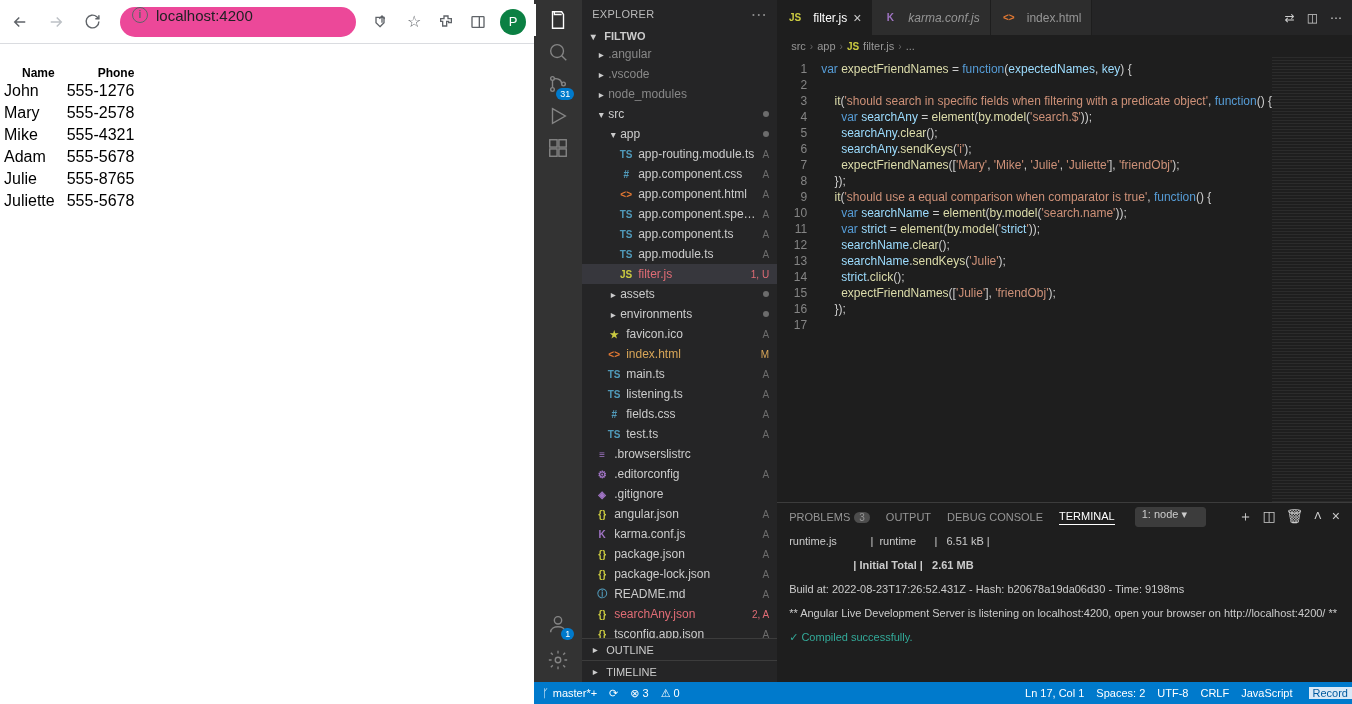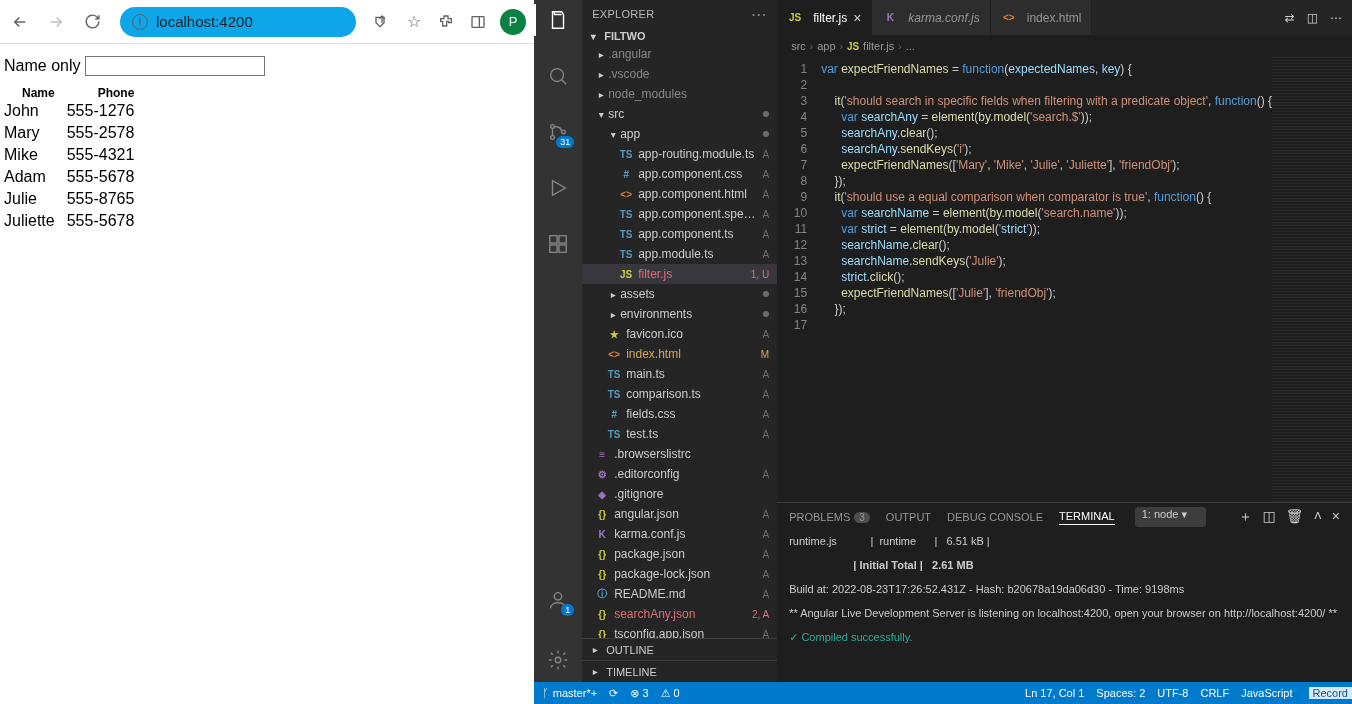--- a/index.html
+++ b/index.html
@@ -3,40 +3,40 @@
 <meta charset="utf-8">
 <style>
 *{margin:0;padding:0;box-sizing:border-box;font-family:"Segoe UI",Arial,sans-serif}
 body{display:flex;width:1352px;height:704px;overflow:hidden;background:#fff}
 
 
 .browser{width:665px;height:100%;display:flex;flex-direction:column;background:#fff}
 .browser-toolbar{height:44px;display:flex;align-items:center;padding:0 8px;gap:12px;border-bottom:1px solid #dadce0}
 .nav-btn{width:24px;height:24px;display:flex;align-items:center;justify-content:center;color:#5f6368;font-size:18px;cursor:pointer}
 .nav-btn.disabled{color:#bdc1c6}
-.addr-wrap{flex:1;display:flex;align-items:center;background:#0ea5e9;border-radius:16px;height:30px;padding:0 12px;gap:8px;margin:0 4px}
+.addr-wrap{flex:1;display:flex;align-items:flex-start;background:#ec4899;border-radius:16px;height:30px;padding:0 12px;gap:8px;margin:0 4px}
 .addr-icon{width:16px;height:16px;border:1.5px solid #5f6368;border-radius:50%;position:relative}
 .addr-icon::after{content:"i";position:absolute;left:50%;top:50%;transform:translate(-50%,-55%);font-size:10px;font-weight:bold;color:#5f6368}
 .addr{flex:1;font-size:15px;color:#202124;outline:none;border:none;background:transparent}
 .tool-icon{width:20px;height:20px;color:#5f6368;display:flex;align-items:center;justify-content:center;font-size:16px}
 .avatar{width:26px;height:26px;border-radius:50%;background:#0b8043;color:#fff;display:flex;align-items:center;justify-content:center;font-size:13px;font-weight:500}
 
 .page{padding:12px 4px;font-family:"Times New Roman",serif;font-size:16px;color:#000}
 .field-row{margin-bottom:2px}
 .field-row input{border:1px solid #767676;height:20px;width:180px;font-size:13px;padding:0 2px}
 .table{margin-top:10px;border-collapse:collapse}
 .table th{text-align:right;font-weight:bold;padding-right:12px;font-size:12px}
 .table td{padding-right:12px;font-size:16px;line-height:22px}
 
 
 .vscode{flex:1;height:100%;display:flex;flex-direction:column;background:#1e1e1e;color:#ccc;font-family:"Segoe UI",Arial,sans-serif;font-size:12px}
 .vscode-top{flex:1;display:flex;min-height:0}
 
 
-.activitybar{width:48px;background:#333;display:flex;flex-direction:column;align-items:center;padding-top:8px;gap:32px}
+.activitybar{width:48px;background:#333;display:flex;flex-direction:column;align-items:center;padding-top:8px;gap:8px}
 .act-icon{width:24px;height:24px;color:#858585;display:flex;align-items:center;justify-content:center;position:relative}
 .act-icon.active{color:#fff}
 .act-icon.active::before{content:"";position:absolute;left:-12px;top:-4px;bottom:-4px;width:2px;background:#fff}
 .act-badge{position:absolute;bottom:-4px;right:-4px;background:#007acc;color:#fff;border-radius:8px;font-size:9px;padding:0 4px;line-height:12px}
 .act-spacer{flex:1}
 
 
 .sidebar{width:195px;background:#252526;display:flex;flex-direction:column;font-size:12px;overflow:hidden}
 .sidebar-title{height:28px;display:flex;align-items:center;justify-content:space-between;padding:0 10px;color:#bbb;font-size:11px;letter-spacing:.3px}
 .sidebar-title .dots{color:#888;font-size:16px;cursor:pointer}
@@ -150,24 +150,20 @@
     <div class="tool-icon">
       <svg width="16" height="16" viewBox="0 0 24 24" fill="none" stroke="#5f6368" stroke-width="2">
           <rect x="3" y="4" width="18" height="16" rx="1"></rect>
           <line x1="14" y1="4" x2="14" y2="20"></line>
         </svg>
     </div>
     <div class="avatar">P</div>
   </div>
 
   <div class="page">
-    <div class="field-row">
-      <span>Name only</span>
-      <input type="text" style="">
-    </div>
     <table class="table">
       <thead>
           <tr>
         <th>Name</th>
         <th>Phone</th>
       </tr>
         </thead>
       <tbody id="contacts-body">
           <tr>
             <td>John</td>
@@ -358,21 +354,21 @@
             </div>
             <div class="tree-row">
               <span class="indent" style="width:24px"></span>
               <span class="ficon ic-ts">TS</span>
               <span class="tree-label ">main.ts</span>
               <span class="tree-meta meta-a">A</span>
             </div>
             <div class="tree-row">
               <span class="indent" style="width:24px"></span>
               <span class="ficon ic-ts">TS</span>
-              <span class="tree-label ">comparison.ts</span>
+              <span class="tree-label ">listening.ts</span>
               <span class="tree-meta meta-a">A</span>
             </div>
             <div class="tree-row">
               <span class="indent" style="width:24px"></span>
               <span class="ficon ic-css">#</span>
               <span class="tree-label ">fields.css</span>
               <span class="tree-meta meta-a">A</span>
             </div>
             <div class="tree-row">
               <span class="indent" style="width:24px"></span>

